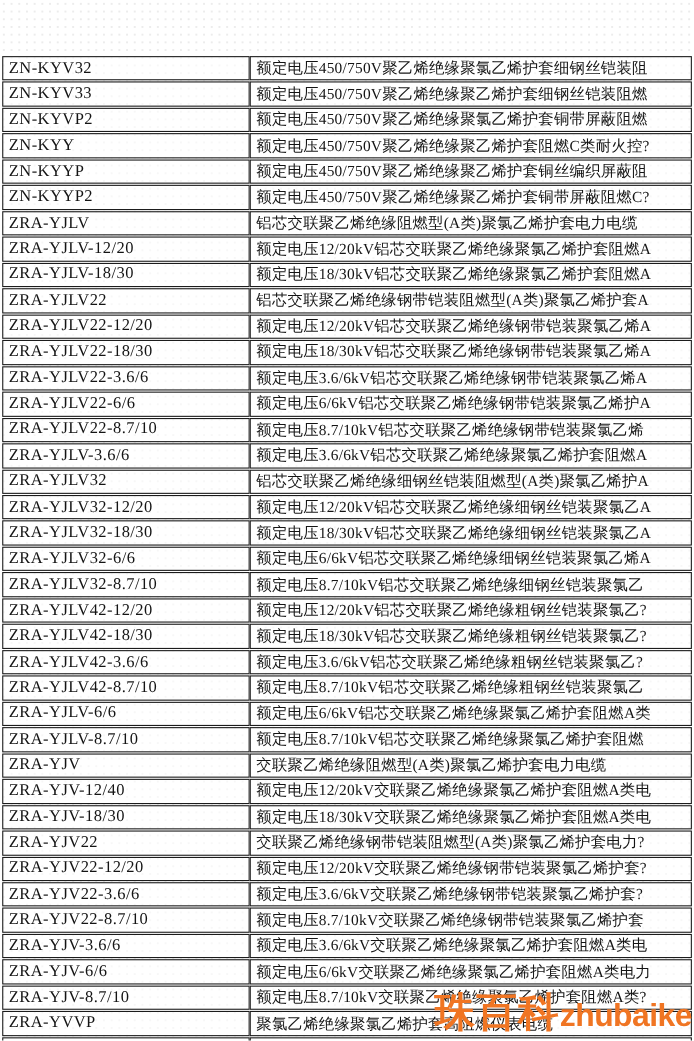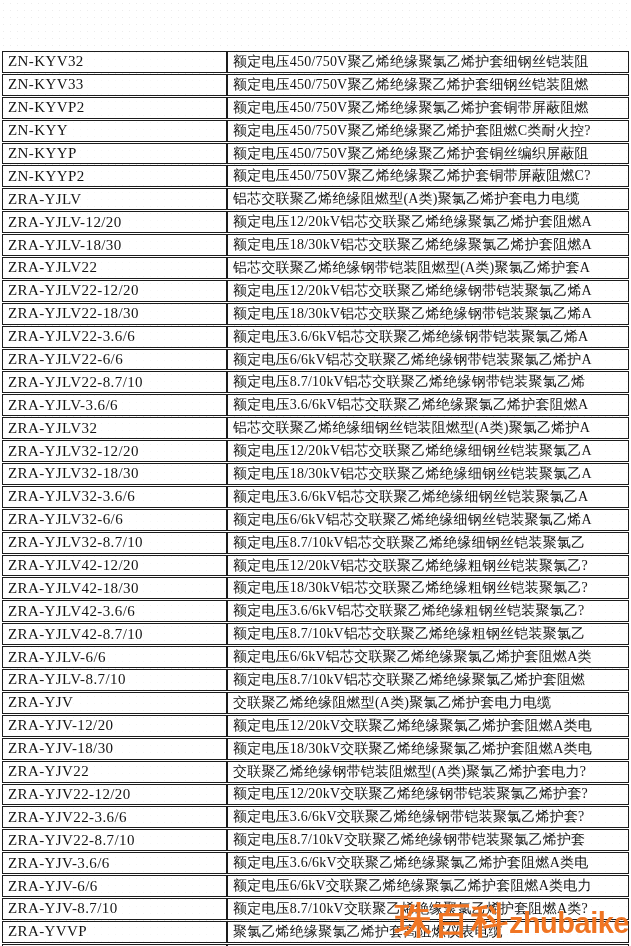--- a/index.html
+++ b/index.html
@@ -148,24 +148,20 @@
         </tr>
         <tr>
           <td class="model-cell">ZRA-YJLV32-12/20</td>
           <td class="desc-cell">额定电压12/20kV铝芯交联聚乙烯绝缘细钢丝铠装聚氯乙A</td>
         </tr>
         <tr>
           <td class="model-cell">ZRA-YJLV32-18/30</td>
           <td class="desc-cell">额定电压18/30kV铝芯交联聚乙烯绝缘细钢丝铠装聚氯乙A</td>
         </tr>
         <tr>
-          <td class="model-cell">ZRA-YJLV32-3.6/6</td>
-          <td class="desc-cell">额定电压3.6/6kV铝芯交联聚乙烯绝缘细钢丝铠装聚氯乙A</td>
-        </tr>
-        <tr>
           <td class="model-cell">ZRA-YJLV32-6/6</td>
           <td class="desc-cell">额定电压6/6kV铝芯交联聚乙烯绝缘细钢丝铠装聚氯乙烯A</td>
         </tr>
         <tr>
           <td class="model-cell">ZRA-YJLV32-8.7/10</td>
           <td class="desc-cell">额定电压8.7/10kV铝芯交联聚乙烯绝缘细钢丝铠装聚氯乙</td>
         </tr>
         <tr>
           <td class="model-cell">ZRA-YJLV42-12/20</td>
           <td class="desc-cell">额定电压12/20kV铝芯交联聚乙烯绝缘粗钢丝铠装聚氯乙?</td>
@@ -188,21 +184,21 @@
         </tr>
         <tr>
           <td class="model-cell">ZRA-YJLV-8.7/10</td>
           <td class="desc-cell">额定电压8.7/10kV铝芯交联聚乙烯绝缘聚氯乙烯护套阻燃</td>
         </tr>
         <tr>
           <td class="model-cell">ZRA-YJV</td>
           <td class="desc-cell">交联聚乙烯绝缘阻燃型(A类)聚氯乙烯护套电力电缆</td>
         </tr>
         <tr>
-          <td class="model-cell">ZRA-YJV-12/20</td>
+          <td class="model-cell">ZRA-YJV-12/40</td>
           <td class="desc-cell">额定电压12/20kV交联聚乙烯绝缘聚氯乙烯护套阻燃A类电</td>
         </tr>
         <tr>
           <td class="model-cell">ZRA-YJV-18/30</td>
           <td class="desc-cell">额定电压18/30kV交联聚乙烯绝缘聚氯乙烯护套阻燃A类电</td>
         </tr>
         <tr>
           <td class="model-cell">ZRA-YJV22</td>
           <td class="desc-cell">交联聚乙烯绝缘钢带铠装阻燃型(A类)聚氯乙烯护套电力?</td>
         </tr>

